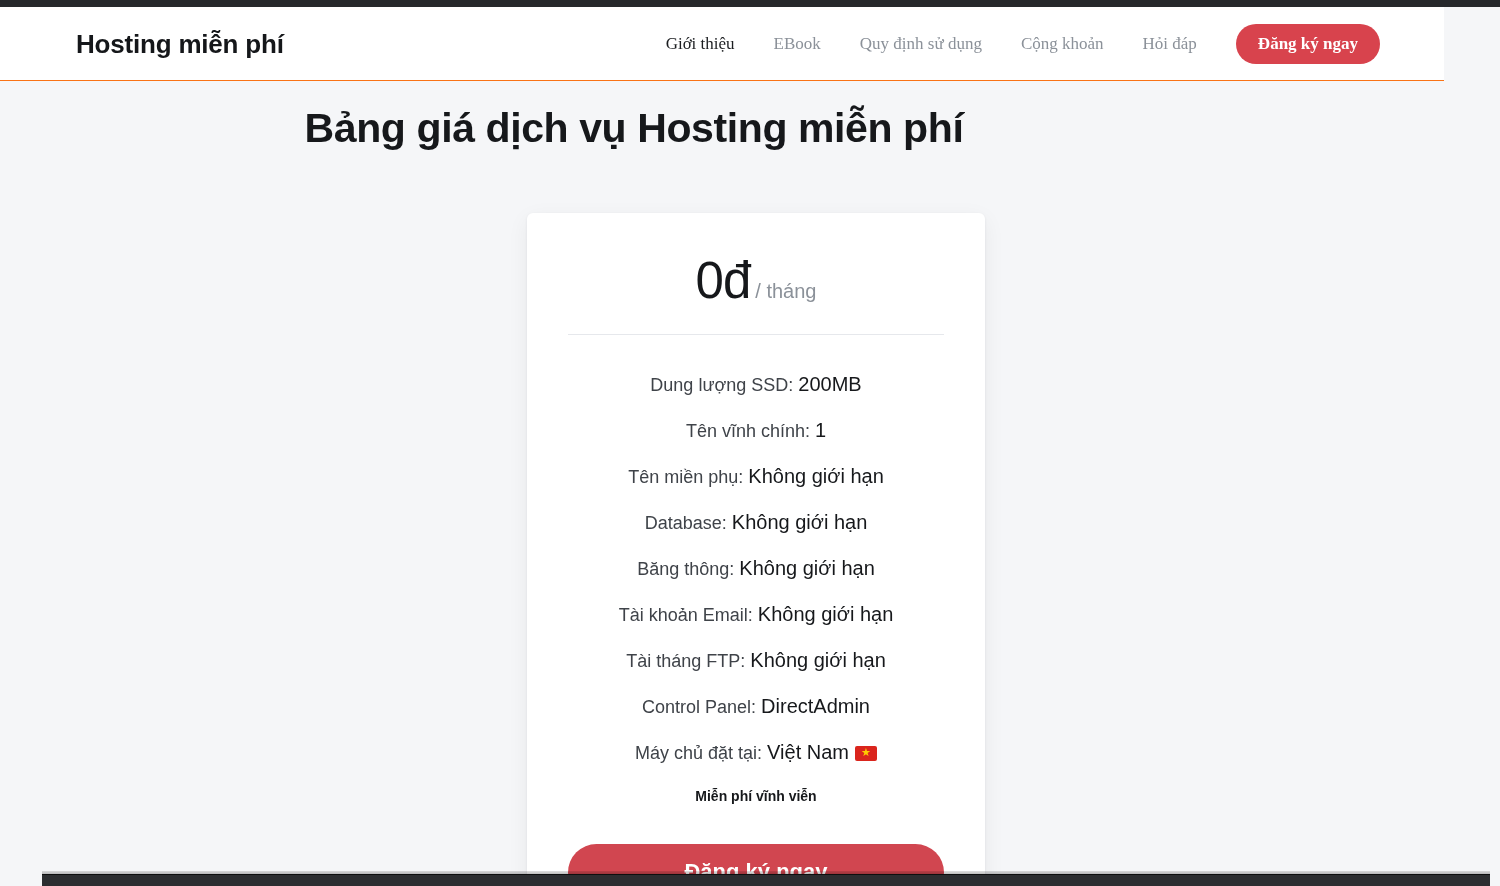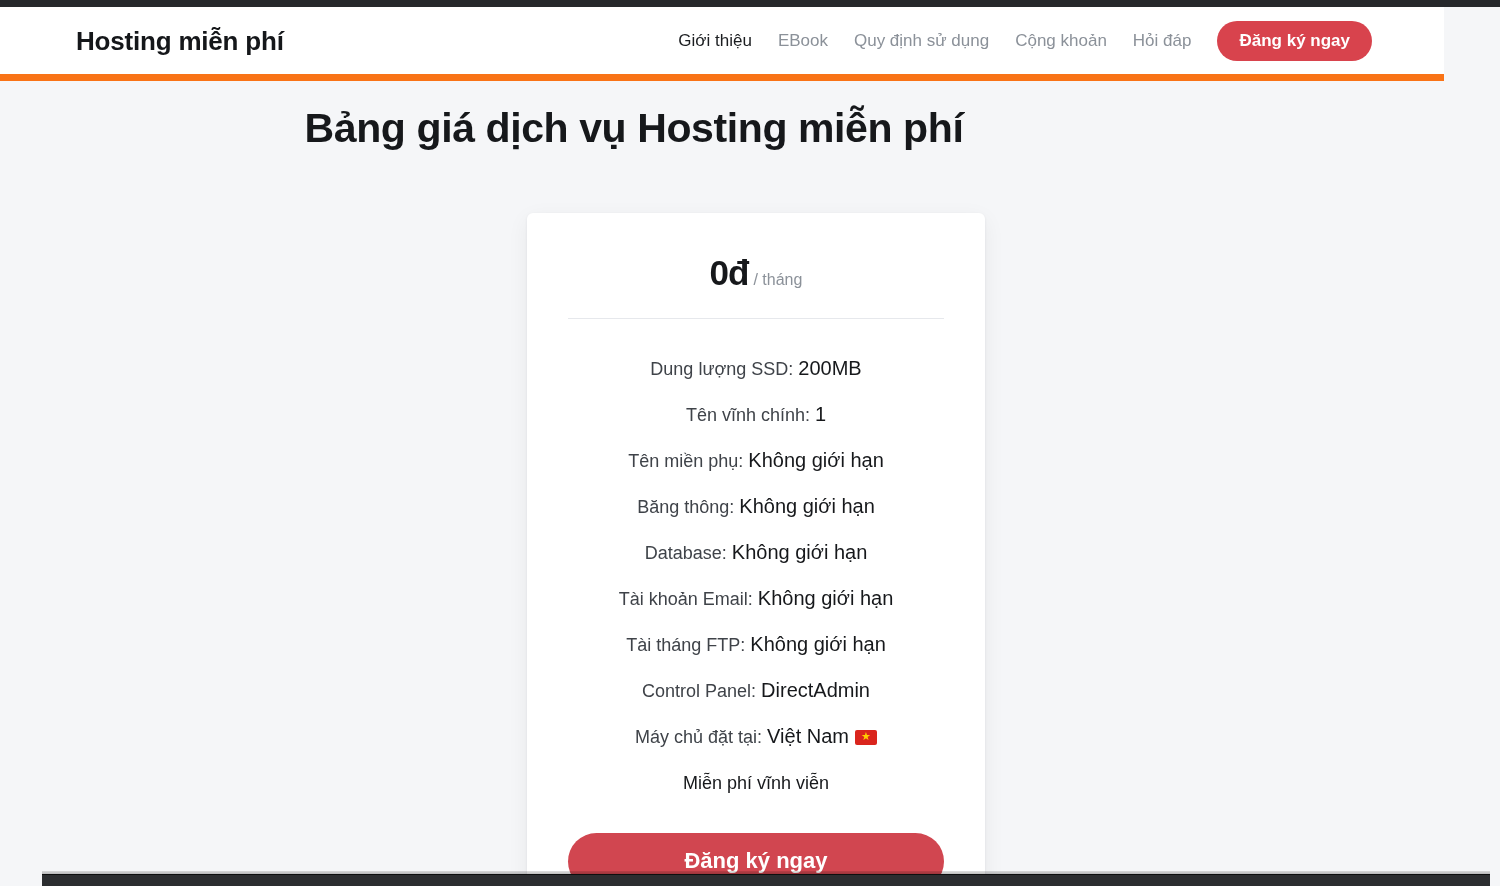--- a/index.html
+++ b/index.html
@@ -45,44 +45,45 @@
     background: linear-gradient(to bottom, rgba(0,0,0,0.12), rgba(0,0,0,0.30));
   }
 
   
   .site-header {
     position: absolute;
     top: 7px; left: 0;
     width: 1444px;
     height: 74px;
     background: #ffffff;
-    border-bottom: 7px solid #f97316;
+    border-bottom: 1px solid #f97316;
     display: flex;
     align-items: center;
     z-index: 20;
   }
 
   .brand {
     position: absolute;
     left: 76px;
     font-size: 26px;
     font-weight: 700;
     color: #15171a;
     letter-spacing: -0.2px;
     line-height: 1;
     text-decoration: none;
     white-space: nowrap;
   }
 
   .nav {
     position: absolute;
-    right: 72px;
+    right: 64px;
     display: flex;
     align-items: center;
-    gap: 0;
+    gap: 13px;
+    font-family: Liberation Serif, serif;
   }
 
   .nav-link {
     font-size: 17px;
     color: #8b9199;
     text-decoration: none;
     white-space: nowrap;
     padding: 0 13px;
     line-height: 1;
   }
@@ -139,27 +140,27 @@
     padding: 36px 20px 0;
   }
 
   .price-row {
     text-align: center;
     line-height: 1;
     padding-top: 6px;
     padding-bottom: 2px;
   }
   .price-amount {
-    font-size: 35px;
-    font-weight: 700;
+    font-size: 51px;
+    font-weight: 400;
     color: #16181b;
     letter-spacing: -1px;
   }
   .price-period {
-    font-size: 16px;
+    font-size: 20px;
     color: #8b9199;
     margin-left: 5px;
     font-weight: 400;
   }
 
   .card-divider {
     margin: 26px 21px 0;
     height: 1px;
     background: #e6e8ec;
     border: 0;
@@ -179,23 +180,23 @@
     padding: 10.5px 0;
     white-space: nowrap;
   }
   .feature-label { font-weight: 400; }
   .feature-value {
     font-weight: 400;
     color: #16181b;
     font-size: 20px;
   }
   .feature-item.is-note {
-    font-weight: 400;
+    font-weight: 700;
     color: #16181b;
-    font-size: 18px;
+    font-size: 14px;
     padding-top: 13px;
   }
   .flag-chip {
     display: inline-block;
     width: 22px;
     height: 15px;
     background: #da251d;
     border-radius: 2px;
     vertical-align: -2px;
     margin-left: 6px;
@@ -268,25 +269,25 @@
       </li>
       <li class="feature-item">
         <span class="feature-label">Tên vĩnh chính:</span>
         <span class="feature-value">1</span>
       </li>
       <li class="feature-item">
         <span class="feature-label">Tên miền phụ:</span>
         <span class="feature-value">Không giới hạn</span>
       </li>
       <li class="feature-item">
+        <span class="feature-label">Database:</span>
+        <span class="feature-value">Không giới hạn</span>
+      </li>
+      <li class="feature-item">
         <span class="feature-label">Băng thông:</span>
-        <span class="feature-value">Không giới hạn</span>
-      </li>
-      <li class="feature-item">
-        <span class="feature-label">Database:</span>
         <span class="feature-value">Không giới hạn</span>
       </li>
       <li class="feature-item">
         <span class="feature-label">Tài khoản Email:</span>
         <span class="feature-value">Không giới hạn</span>
       </li>
       <li class="feature-item">
         <span class="feature-label">Tài tháng FTP:</span>
         <span class="feature-value">Không giới hạn</span>
       </li>

